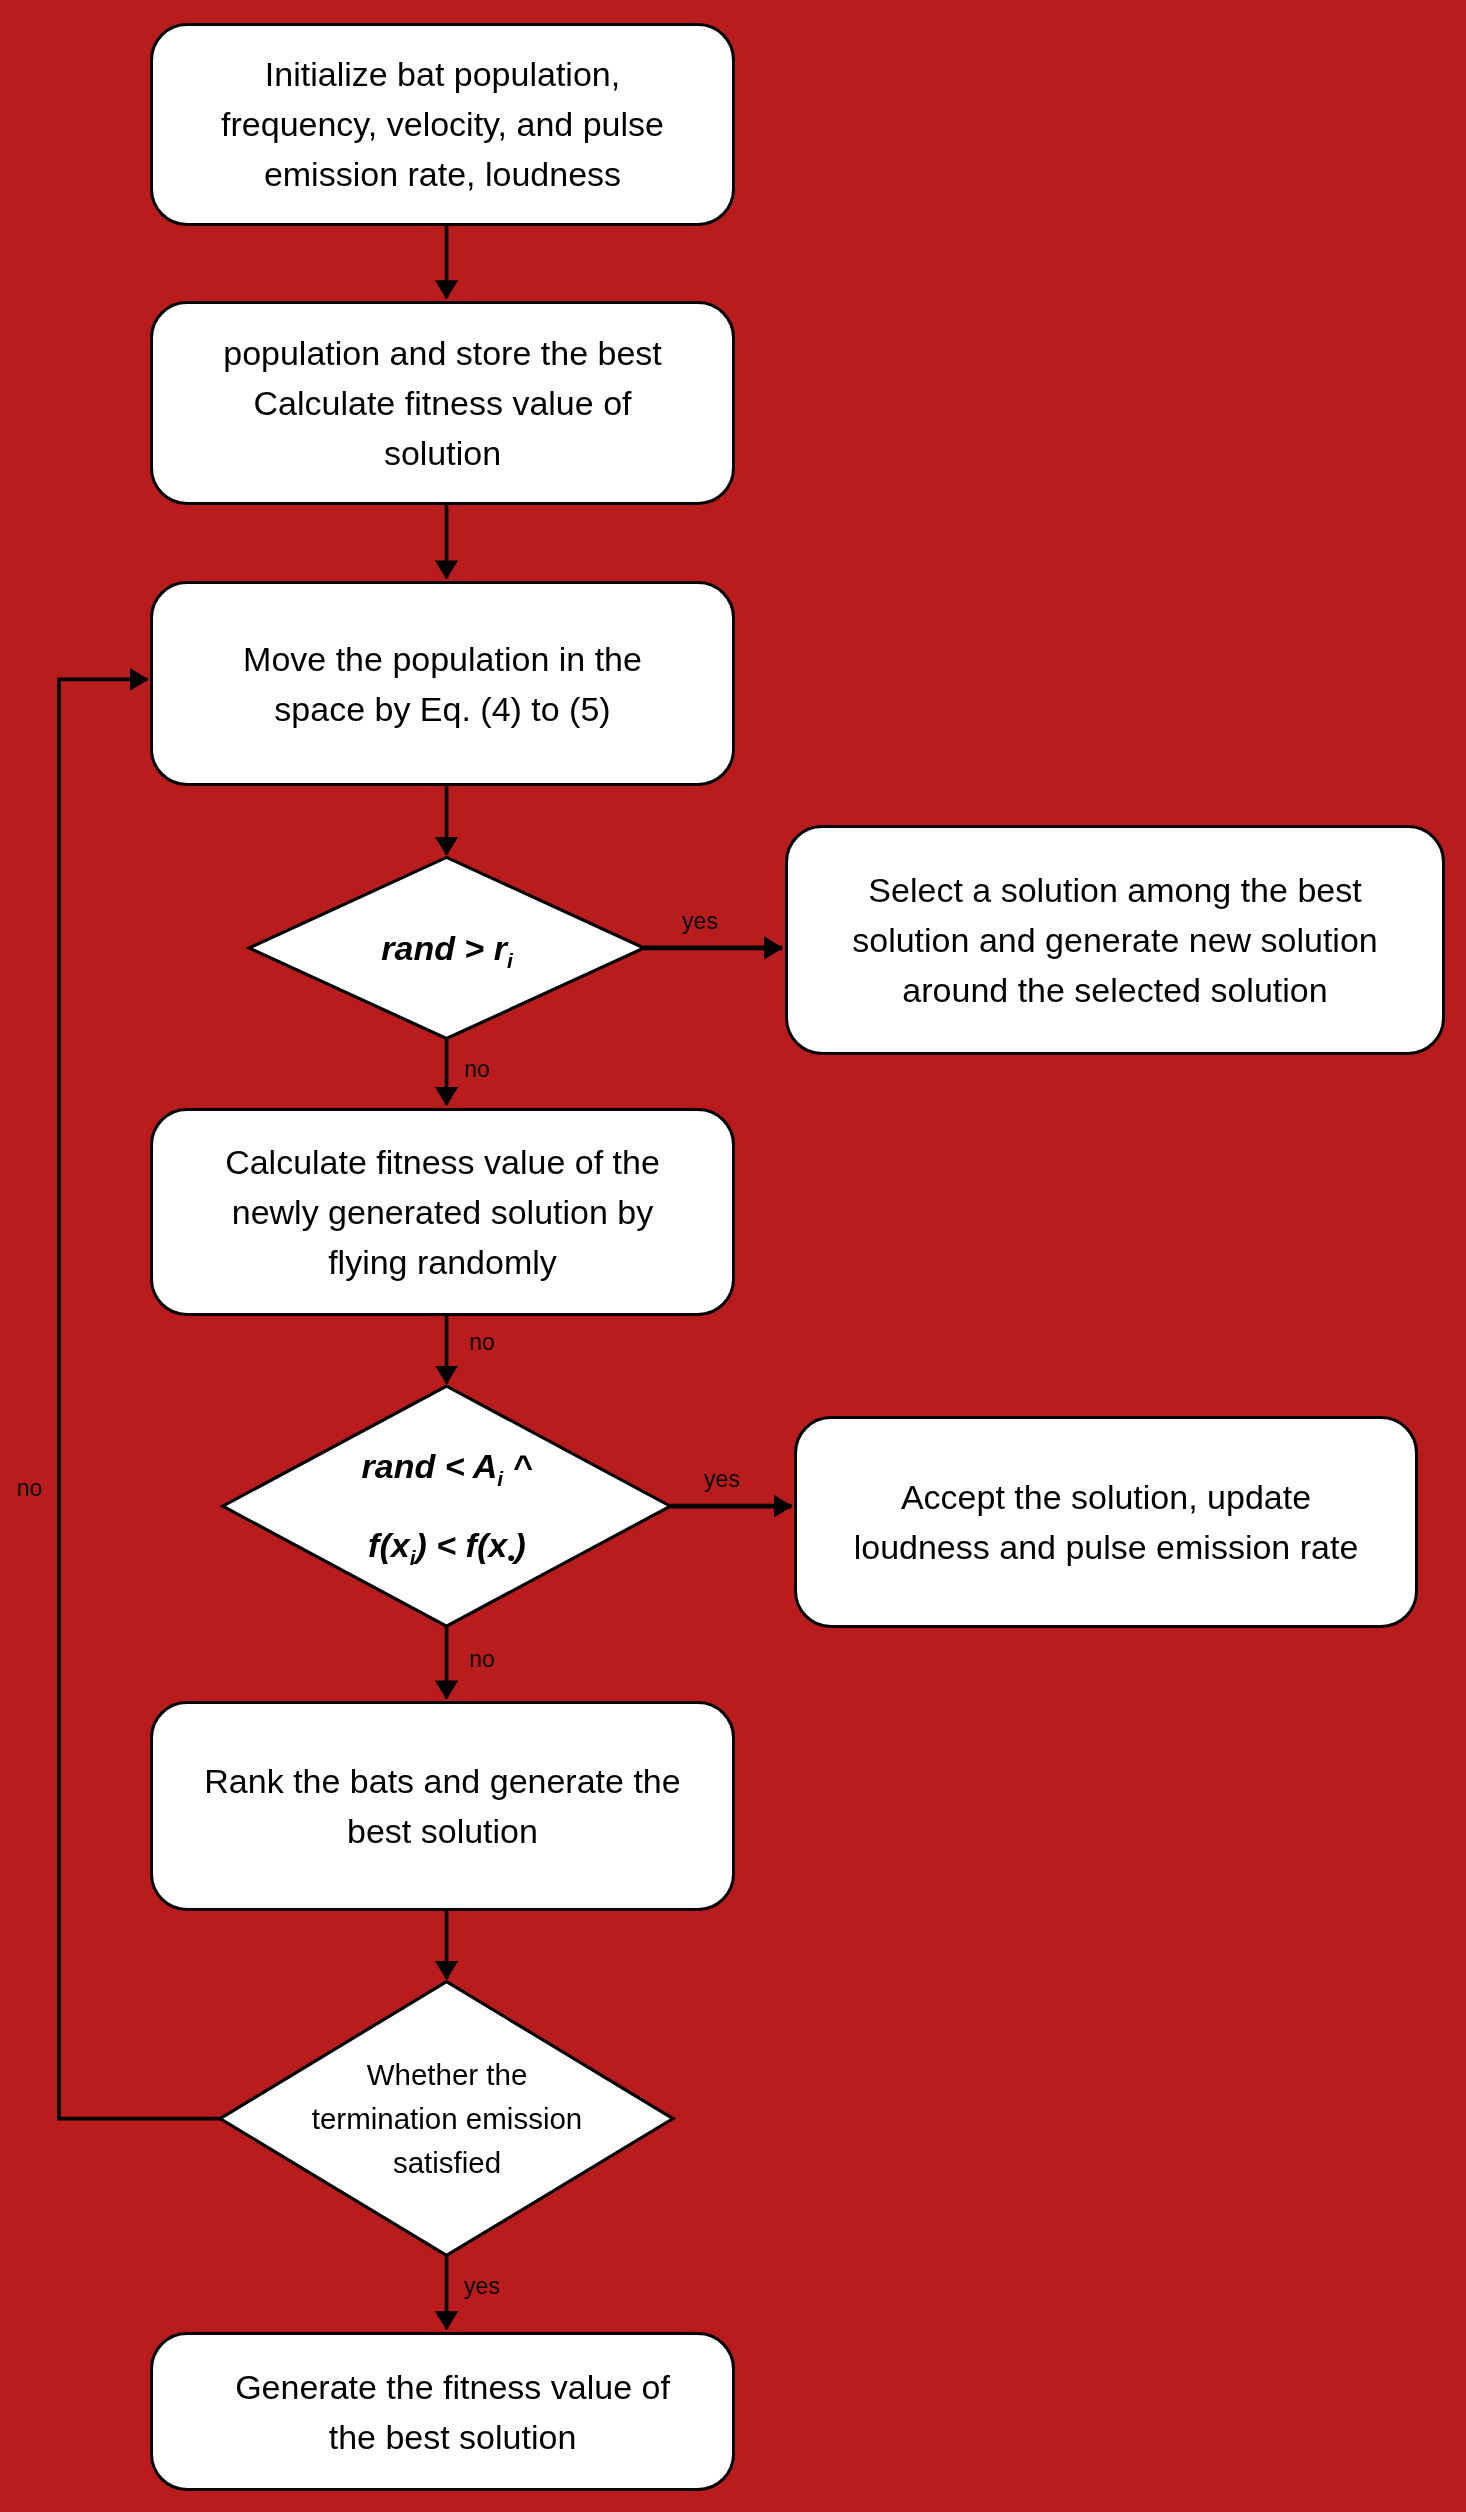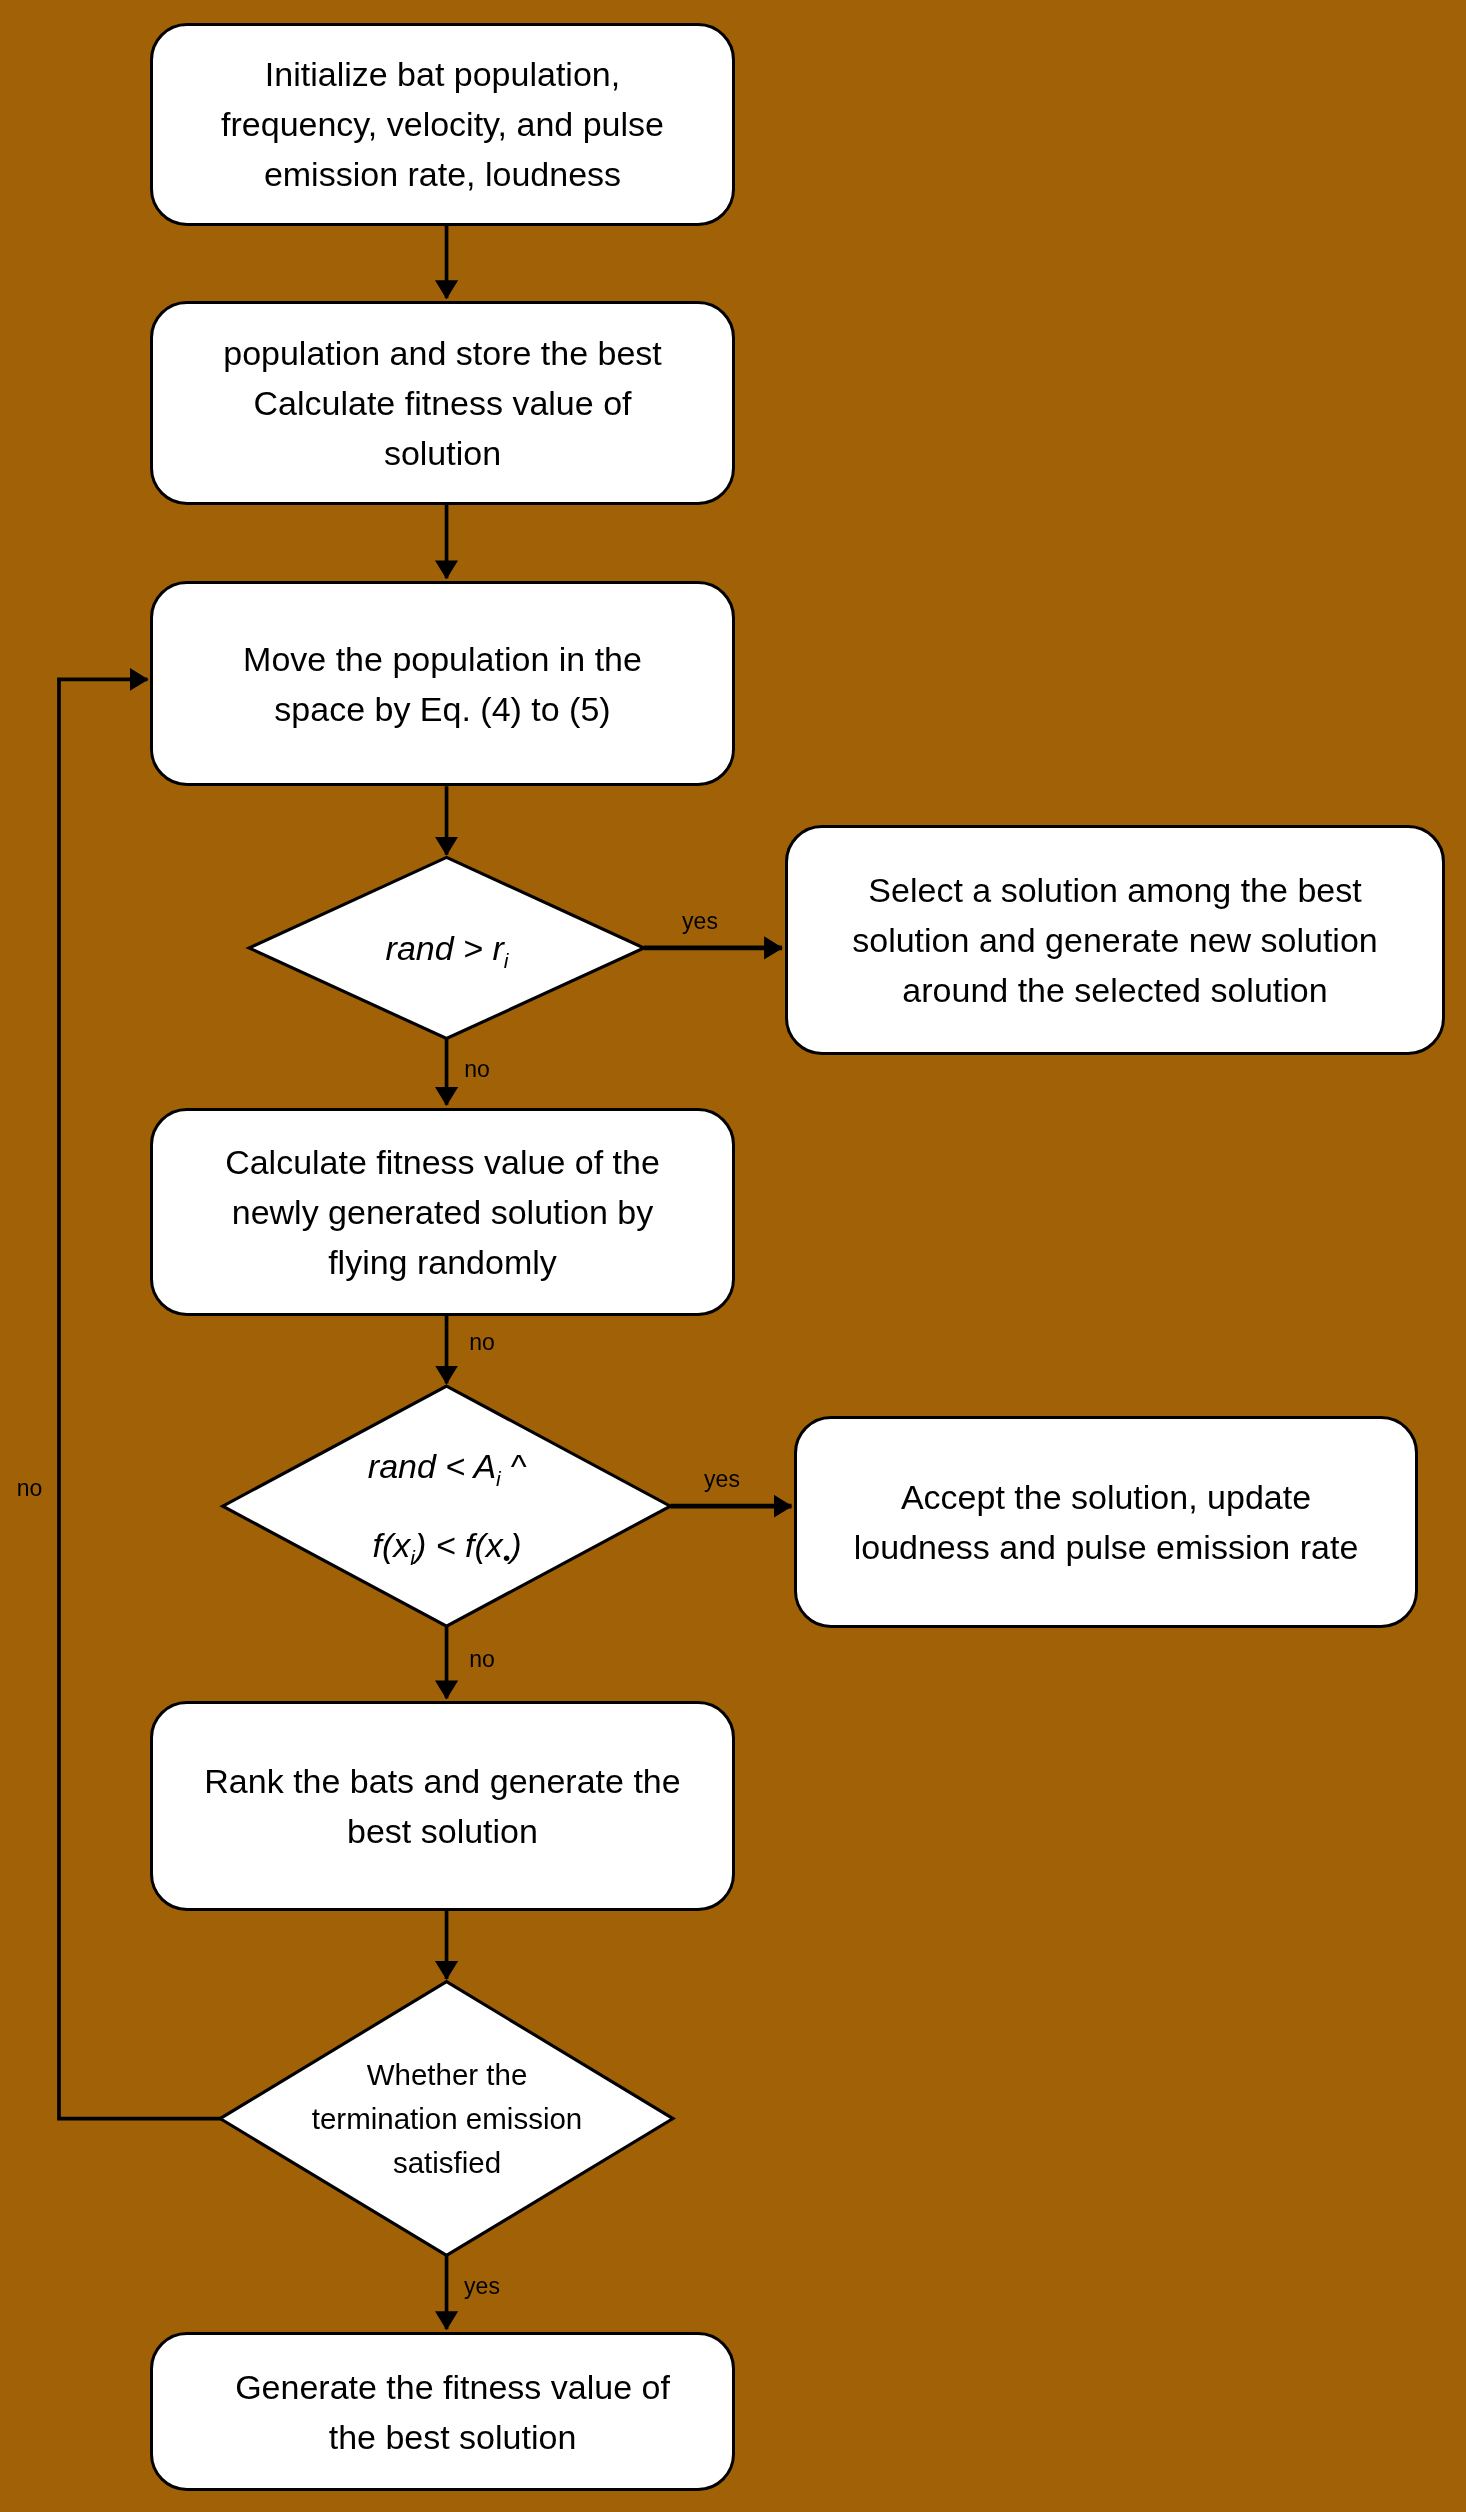--- a/index.html
+++ b/index.html
@@ -1,20 +1,20 @@
 <!DOCTYPE html>
 <html style="font-size:8.4px"><head>
 <meta charset="utf-8">
 <style>
   html,body{margin:0;padding:0;background:#ffffff;}
   .canvas{
     position:relative;
     width:1466px;
     height:2512px;
-    background:#a16207;
+    background:#b91c1c;
     font-family:"Liberation Sans", sans-serif;
     color:#000000;
     overflow:hidden;
   }
   svg.flow{position:absolute;left:0;top:0;}
   .box{
     position:absolute;
     box-sizing:border-box;
     background:#ffffff;
     border:3.7px solid #000000;
@@ -28,21 +28,21 @@
   }
   .bline{display:block;}
   .dtext{
     position:absolute;
     transform:translate(-50%,-50%);
     text-align:center;
     white-space:nowrap;
     font-size:34px;
     line-height:50px;
   }
-  .math{font-style:italic;}
+  .math{font-style:italic;font-weight:bold;}
   .dtext sub{font-size:62%;line-height:0;}
   .d2text{line-height:79px;}
   .d3text{font-size:29.5px;line-height:44px;font-style:normal;}
   .dline{display:block;}
   .lbl{
     position:absolute;
     transform:translate(-50%,-50%);
     font-size:23px;
     line-height:32px;
     white-space:nowrap;

